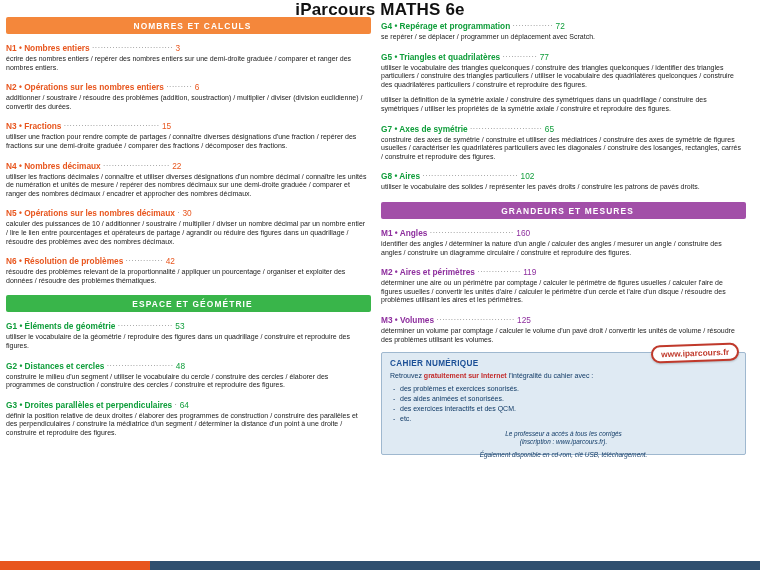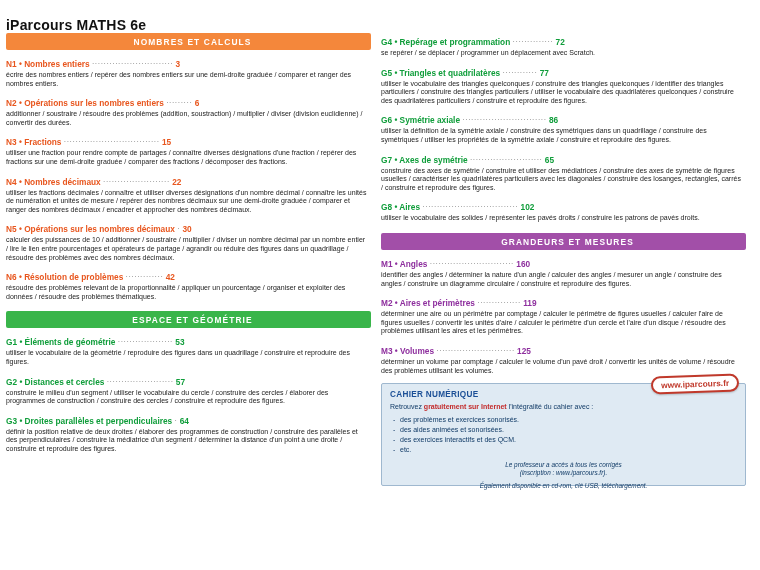--- a/index.html
+++ b/index.html
@@ -9,28 +9,28 @@
     background:#ffffff;
     font-family:"Liberation Sans", sans-serif;
     font-size:7.2px;
     color:#1a1a1a;
     overflow:hidden;
     position:relative;
   }
   .page { width:760px; height:570px; position:relative; padding:0 6px; }
 
   .doc-title {
-    font-size:14px;
+    text-align:center;
+    font-size:17px;
     font-weight:bold;
     color:#111;
     letter-spacing:0.2px;
     padding-top:1px;
     height:17px;
     line-height:17px;
-    margin-top:16px;
   }
 
   .cols { display:flex; gap:10px; align-items:flex-start; }
   .col { width:365px; }
 
   .band {
     text-align:center;
     color:#ffffff;
     font-weight:bold;
     font-size:8.4px;
@@ -54,21 +54,21 @@
   .code { font-weight:bold; }
   .dots {
     display:inline-block;
     color:#9a9a9a;
     font-weight:normal;
     letter-spacing:0.6px;
     overflow:hidden;
     white-space:nowrap;
     vertical-align:baseline;
   }
-  .pg { font-weight:bold; }
+  .pg { font-weight:normal; }
   .entry-body {
     font-size:7px;
     line-height:8.6px;
     color:#222;
     margin-top:1px;
     padding-right:4px;
     text-align:left;
   }
 
   .c-orange { color:#e8561e; }
@@ -203,21 +203,21 @@
           <span class="pg">53</span>
         </div>
         <div class="entry-body">utiliser le vocabulaire de la géométrie / reproduire des figures dans un quadrillage / construire et reproduire des figures.</div>
       </div>
 
       <div class="entry">
         <div class="entry-head c-green">
           <span class="code">G2</span>
           <span>• Distances et cercles</span>
           <span class="dots">.......................</span>
-          <span class="pg">57</span>
+          <span class="pg">48</span>
         </div>
         <div class="entry-body">construire le milieu d'un segment / utiliser le vocabulaire du cercle / construire des cercles / élaborer des programmes de construction / construire des cercles / construire et reproduire des figures.</div>
       </div>
 
       <div class="entry">
         <div class="entry-head c-green">
           <span class="code">G3</span>
           <span>• Droites parallèles et perpendiculaires</span>
           <span class="dots">.</span>
           <span class="pg">64</span>
@@ -243,26 +243,20 @@
         <div class="entry-head c-green">
           <span class="code">G5</span>
           <span>• Triangles et quadrilatères</span>
           <span class="dots">............</span>
           <span class="pg">77</span>
         </div>
         <div class="entry-body">utiliser le vocabulaire des triangles quelconques / construire des triangles quelconques / identifier des triangles particuliers / construire des triangles particuliers / utiliser le vocabulaire des quadrilatères quelconques / construire des quadrilatères particuliers / construire et reproduire des figures.</div>
       </div>
 
       <div class="entry">
-        <div class="entry-head c-green">
-          <span class="code">G6</span>
-          <span>• Symétrie axiale</span>
-          <span class="dots">.............................</span>
-          <span class="pg">86</span>
-        </div>
         <div class="entry-body">utiliser la définition de la symétrie axiale / construire des symétriques dans un quadrillage / construire des symétriques / utiliser les propriétés de la symétrie axiale / construire et reproduire des figures.</div>
       </div>
 
       <div class="entry">
         <div class="entry-head c-green">
           <span class="code">G7</span>
           <span>• Axes de symétrie</span>
           <span class="dots">.........................</span>
           <span class="pg">65</span>
         </div>

